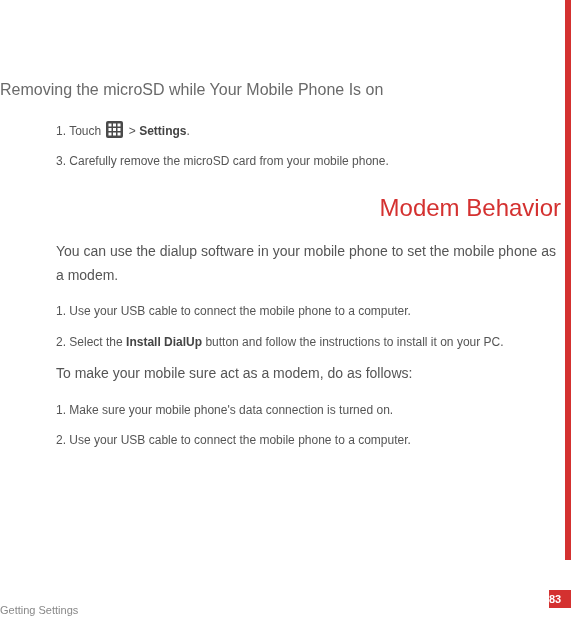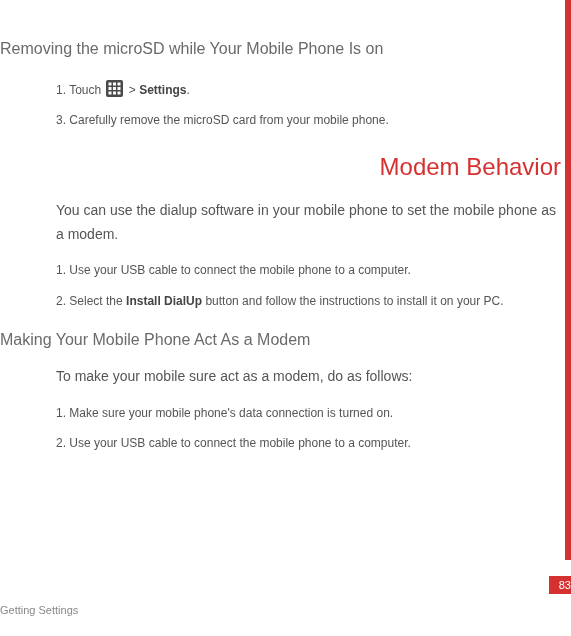--- a/index.html
+++ b/index.html
@@ -7,20 +7,21 @@
       width: 571px;
       height: 636px;
       background: #ffffff;
       font-family: Arial, Helvetica, sans-serif;
       color: #5a5a5a;
       position: relative;
       overflow: hidden;
     }
     .page {
       padding: 40px 10px 0 0;
+      margin-top: 41px;
     }
     .sub-heading {
       font-size: 16px;
       font-weight: 400;
       color: #6a6a6a;
       margin: 0 0 22px 0;
       font-family: "Segoe UI", Arial, sans-serif;
     }
     .section-heading {
       font-size: 24px;
@@ -64,28 +65,28 @@
     .footer {
       position: absolute;
       bottom: 20px;
       left: 0;
       font-size: 11px;
       color: #888888;
     }
     .page-tab {
       position: absolute;
       right: 0;
-      bottom: 42px;
+      bottom: 28px;
       width: 22px;
       height: 18px;
       background: #d43130;
       color: #ffffff;
       font-size: 11px;
-      font-weight: 400;
-      text-align: right;
+      font-weight: 700;
+      text-align: left;
       line-height: 18px;
     }
     .side-bar {
       position: absolute;
       right: 0;
       top: 0;
       width: 6px;
       height: 560px;
       background: #d43130;
     }
@@ -120,21 +121,20 @@
   <h2 class="section-heading">Modem Behavior</h2>
 
   <p class="body-text">You can use the dialup software in your mobile phone to set the mobile phone as a modem.</p>
 
   <p class="list-item">1. Use your USB cable to connect the mobile phone to a computer.</p>
 
   <p class="list-item">
     <span>2. Select the </span><span class="bold">Install DialUp</span><span> button and follow the instructions to install it on your PC.</span>
   </p>
 
-  <h3 class="sub-heading-2">Making Your Mobile Phone Act As a Modem</h3>
 
   <p class="body-text">To make your mobile sure act as a modem, do as follows:</p>
 
   <p class="list-item">1. Make sure your mobile phone's data connection is turned on.</p>
 
   <p class="list-item">2. Use your USB cable to connect the mobile phone to a computer.</p>
 
 </div>
 
 <div class="page-tab">83</div>

